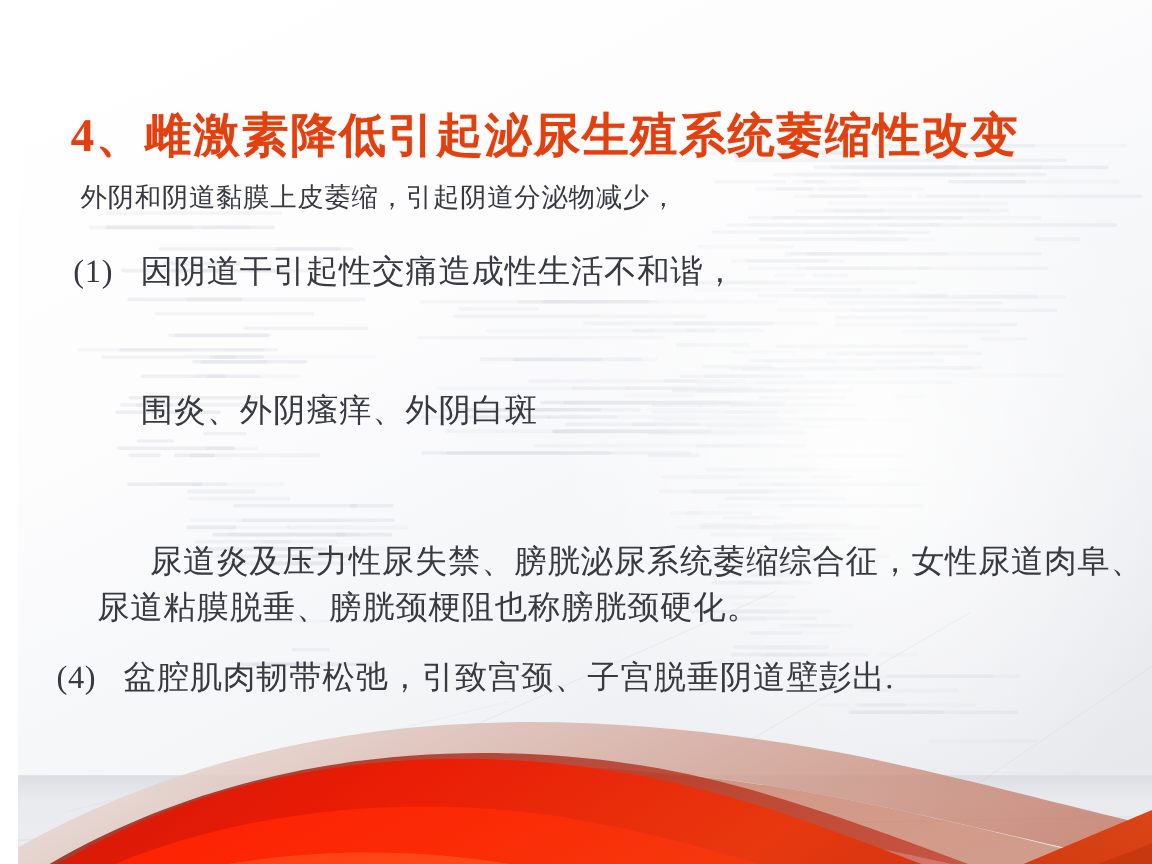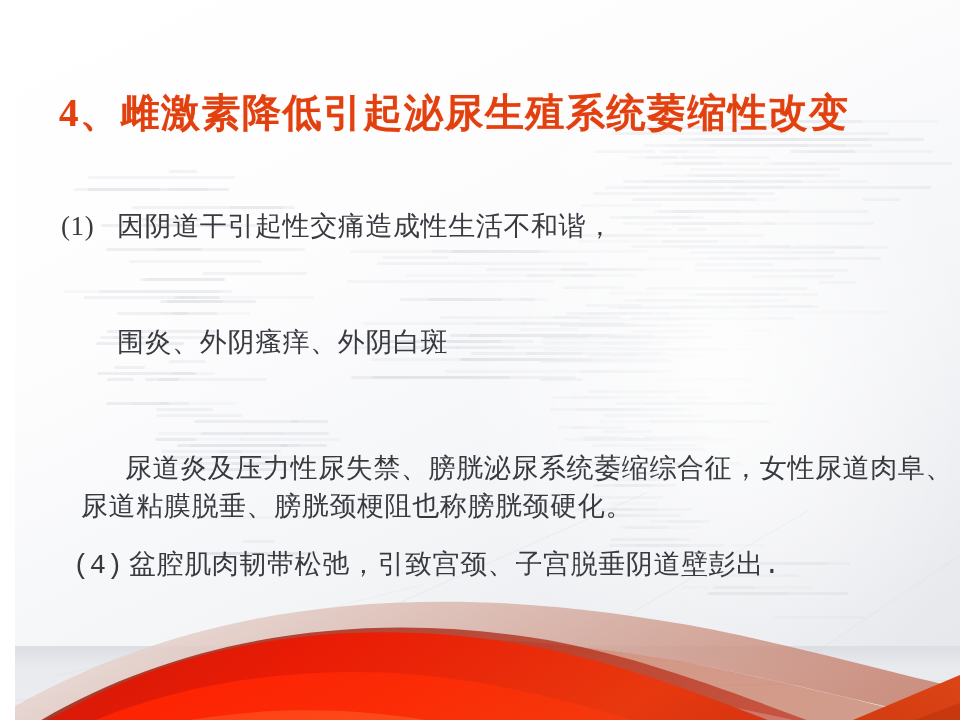--- a/index.html
+++ b/index.html
@@ -426,20 +426,21 @@
       <path d="M -40 250 C 60 166 240 132 410 160 C 520 178 630 206 730 232 L -40 232 Z" fill="url(#gRed3)" opacity=".9"></path>
 
       <path d="M 1000 92 L 1000 160 L 838 160 Z" fill="url(#gCorner)"></path>
       <path d="M 1000 122 L 1000 160 L 900 160 Z" fill="#b52f0c" opacity=".45"></path>
     </svg>
   </div>
 
   <h1 id="title" style="color: rgb(226, 64, 15);">4、雌激素降低引起泌尿生殖系统萎缩性改变</h1>
 
   <div id="body" style="color: rgb(57, 58, 64);">
+      <div class="ln lead" style="left: 52px; top: 150px;"><span>外阴和阴道黏膜上皮萎缩，引起阴道分泌物减少，</span></div>
       <div class="ln" style="left: 46px; top: 208px;"><span class="mark">(1)</span><span>因阴道干引起性交痛造成性生活不和谐，</span></div>
       <div class="ln" style="left: 102px; top: 324px;"><span>围炎、外阴瘙痒、外阴白斑</span></div>
       <div class="ln" style="left: 110px; top: 450px;"><span>尿道炎及压力性尿失禁、膀胱泌尿系统萎缩综合征，女性尿道肉阜、</span></div>
       <div class="ln" style="left: 66px; top: 488px;"><span>尿道粘膜脱垂、膀胱颈梗阻也称膀胱颈硬化。</span></div>
-      <div class="ln" style="left: 58px; top: 546px; font-family: Liberation Mono, monospace;"><span class="mark">(4)</span><span>盆腔肌肉韧带松弛，引致宫颈、子宫脱垂阴道壁彭出.</span></div>
+      <div class="ln" style="left: 32px; top: 546px;"><span class="mark">(4)</span><span>盆腔肌肉韧带松弛，引致宫颈、子宫脱垂阴道壁彭出.</span></div>
     </div>
 
 </div>
 
 </body></html>

